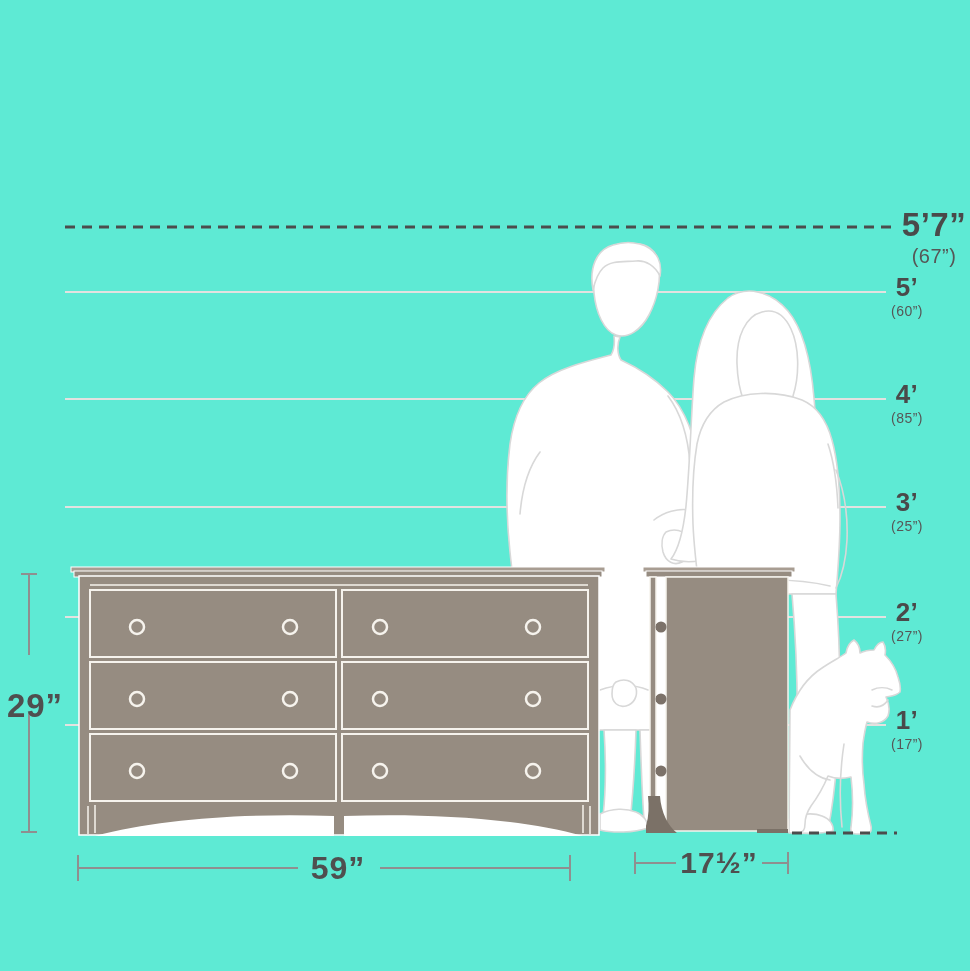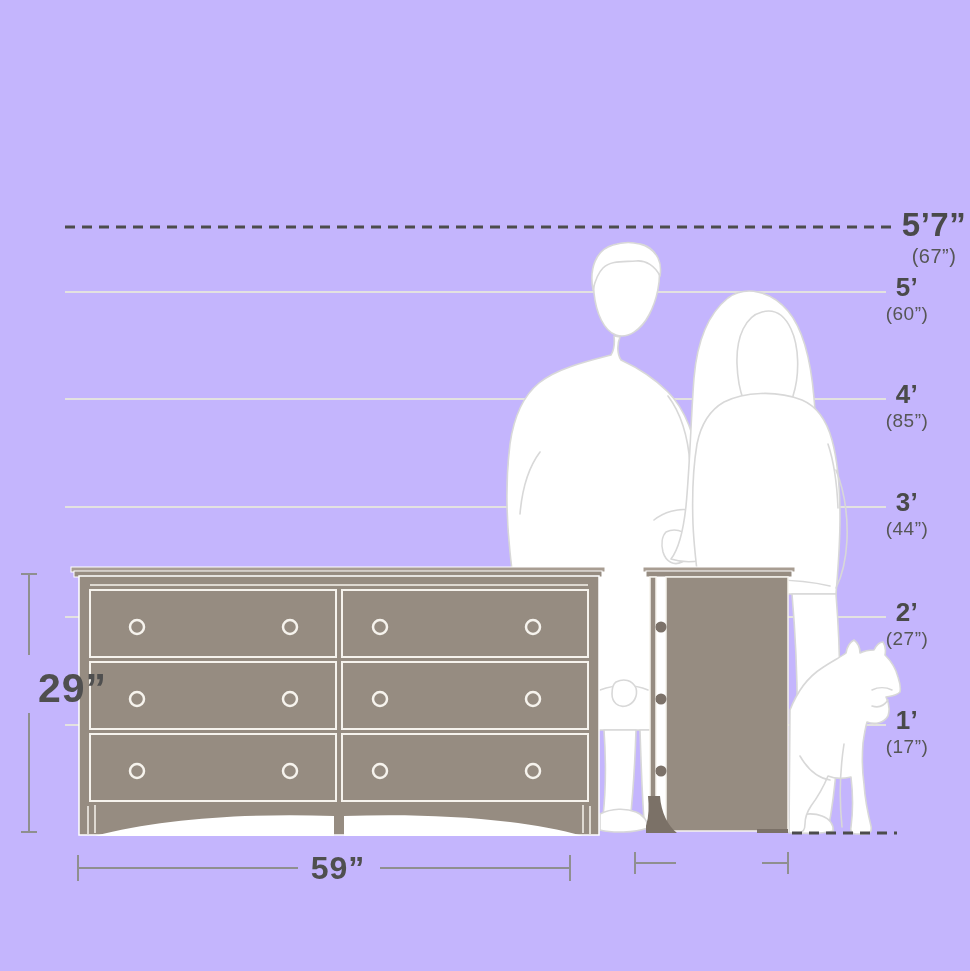--- a/index.html
+++ b/index.html
@@ -1,27 +1,27 @@
 <!DOCTYPE html>
 <html><head>
 <meta charset="utf-8">
 <style>
   html,body{margin:0;padding:0;background:#ffffff;}
   .stage{
-    position:relative;width:970px;height:971px;background:#c4b5fd;overflow:hidden;
+    position:relative;width:970px;height:971px;background:#5eead4;overflow:hidden;
     font-family:"Liberation Sans", sans-serif;
   }
   .stage svg{position:absolute;left:0;top:0;}
   .lbl{position:absolute;color:#4a4a4a;line-height:1.05;text-align:center;}
   .lbl .ft{font-weight:700;font-size:26px;letter-spacing:.5px;}
-  .lbl .in{font-weight:400;font-size:19px;color:#565656;margin-top:3px;letter-spacing:.5px;}
+  .lbl .in{font-weight:400;font-size:14px;color:#565656;margin-top:3px;letter-spacing:.5px;}
   .lbl-big .ft{font-size:33px;}
   .lbl-big .in{font-size:20px;}
   .dim{position:absolute;font-weight:700;color:#4f4f4f;text-align:center;letter-spacing:1px;}
-  #dim-height{left:2px;top:665px;width:66px;font-size:41px;margin-left:36px;}
+  #dim-height{left:2px;top:687px;width:66px;font-size:33px;}
   #dim-width{left:288px;top:850px;width:100px;font-size:32px;}
   #dim-depth{left:662px;top:846px;width:114px;font-size:30px;}
   
   #lab-57{left:869px;top:208px;width:130px;}
   #lab-5{left:857px;top:274px;width:100px;}
   #lab-4{left:857px;top:381px;width:100px;}
   #lab-3{left:857px;top:489px;width:100px;}
   #lab-2{left:857px;top:599px;width:100px;}
   #lab-1{left:857px;top:707px;width:100px;}
 </style>
@@ -163,27 +163,28 @@
   <div class="lbl" id="lab-5">
     <div class="ft">5’</div>
     <div class="in">(60”)</div>
   </div>
   <div class="lbl" id="lab-4">
     <div class="ft">4’</div>
     <div class="in">(85”)</div>
   </div>
   <div class="lbl" id="lab-3">
     <div class="ft">3’</div>
-    <div class="in">(44”)</div>
+    <div class="in">(25”)</div>
   </div>
   <div class="lbl" id="lab-2">
     <div class="ft">2’</div>
     <div class="in">(27”)</div>
   </div>
   <div class="lbl" id="lab-1">
     <div class="ft">1’</div>
     <div class="in">(17”)</div>
   </div>
 
   <div class="dim" id="dim-height">29”</div>
   <div class="dim" id="dim-width">59”</div>
+  <div class="dim" id="dim-depth">17½”</div>
 
 </div>
 
 </body></html>

